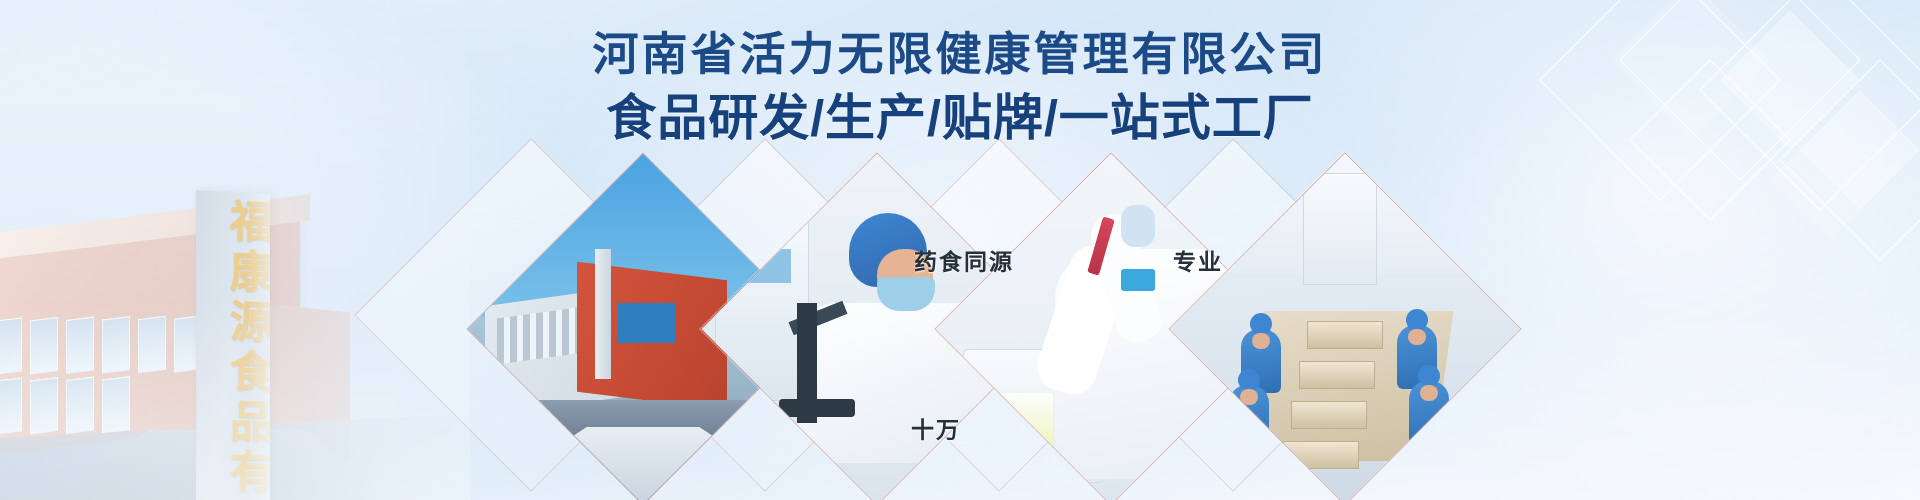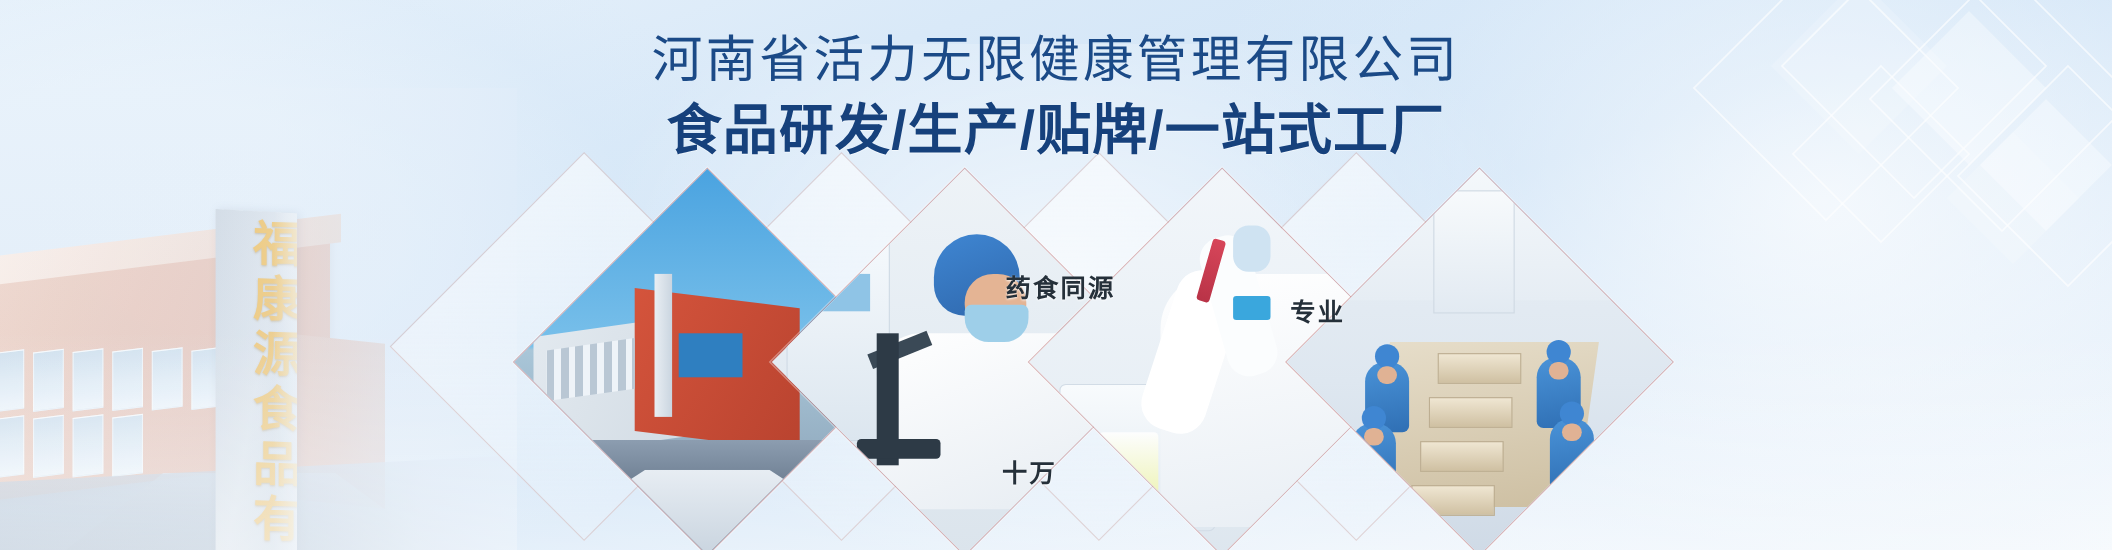--- a/index.html
+++ b/index.html
@@ -103,21 +103,21 @@
     position:absolute;inset:0;
     background:linear-gradient(95deg,rgba(232,242,251,0) 0%,rgba(232,242,251,.18) 48%,rgba(226,238,250,.78) 82%,rgba(222,236,250,.96) 100%);
   }
 
   
   .headline{
     position:absolute;left:0;top:26px;width:1920px;text-align:center;
     z-index:6;
   }
   .h-line1{
-    font-size:46px;font-weight:400;color:#1b4a87;letter-spacing:3px;line-height:1.25;
+    font-size:46px;font-weight:700;color:#1b4a87;letter-spacing:3px;line-height:1.25;
     font-family:"Liberation Sans","DejaVu Sans",sans-serif;
   }
   .h-line2{
     margin-top:4px;
     font-size:50px;font-weight:800;color:#16417c;letter-spacing:1px;line-height:1.22;
     font-family:"Liberation Sans","DejaVu Sans",sans-serif;
     text-shadow:0 1px 0 rgba(255,255,255,.5);
   }
   .badges{margin-top:14px;display:flex;justify-content:center;gap:32px;}
   .badge{
@@ -356,21 +356,21 @@
         </div>
       </div>
     </div>
   </div>
 
 
   <div class="dlabel" style="left:884px;top:246px;width:160px;">
     <span class="l2">药食同源</span>
   </div>
 
-  <div class="dlabel" style="left:1118px;top:246px;width:160px;margin-top:22px;">
+  <div class="dlabel" style="left:1118px;top:246px;width:160px;">
     <span class="l1">专业</span>
   </div>
 
   <div class="dlabel" style="left:856px;top:414px;width:160px;">
     <span class="l1">十万</span>
   </div>
 
   <div class="wash wash-bottom"></div>
 </div>
 

